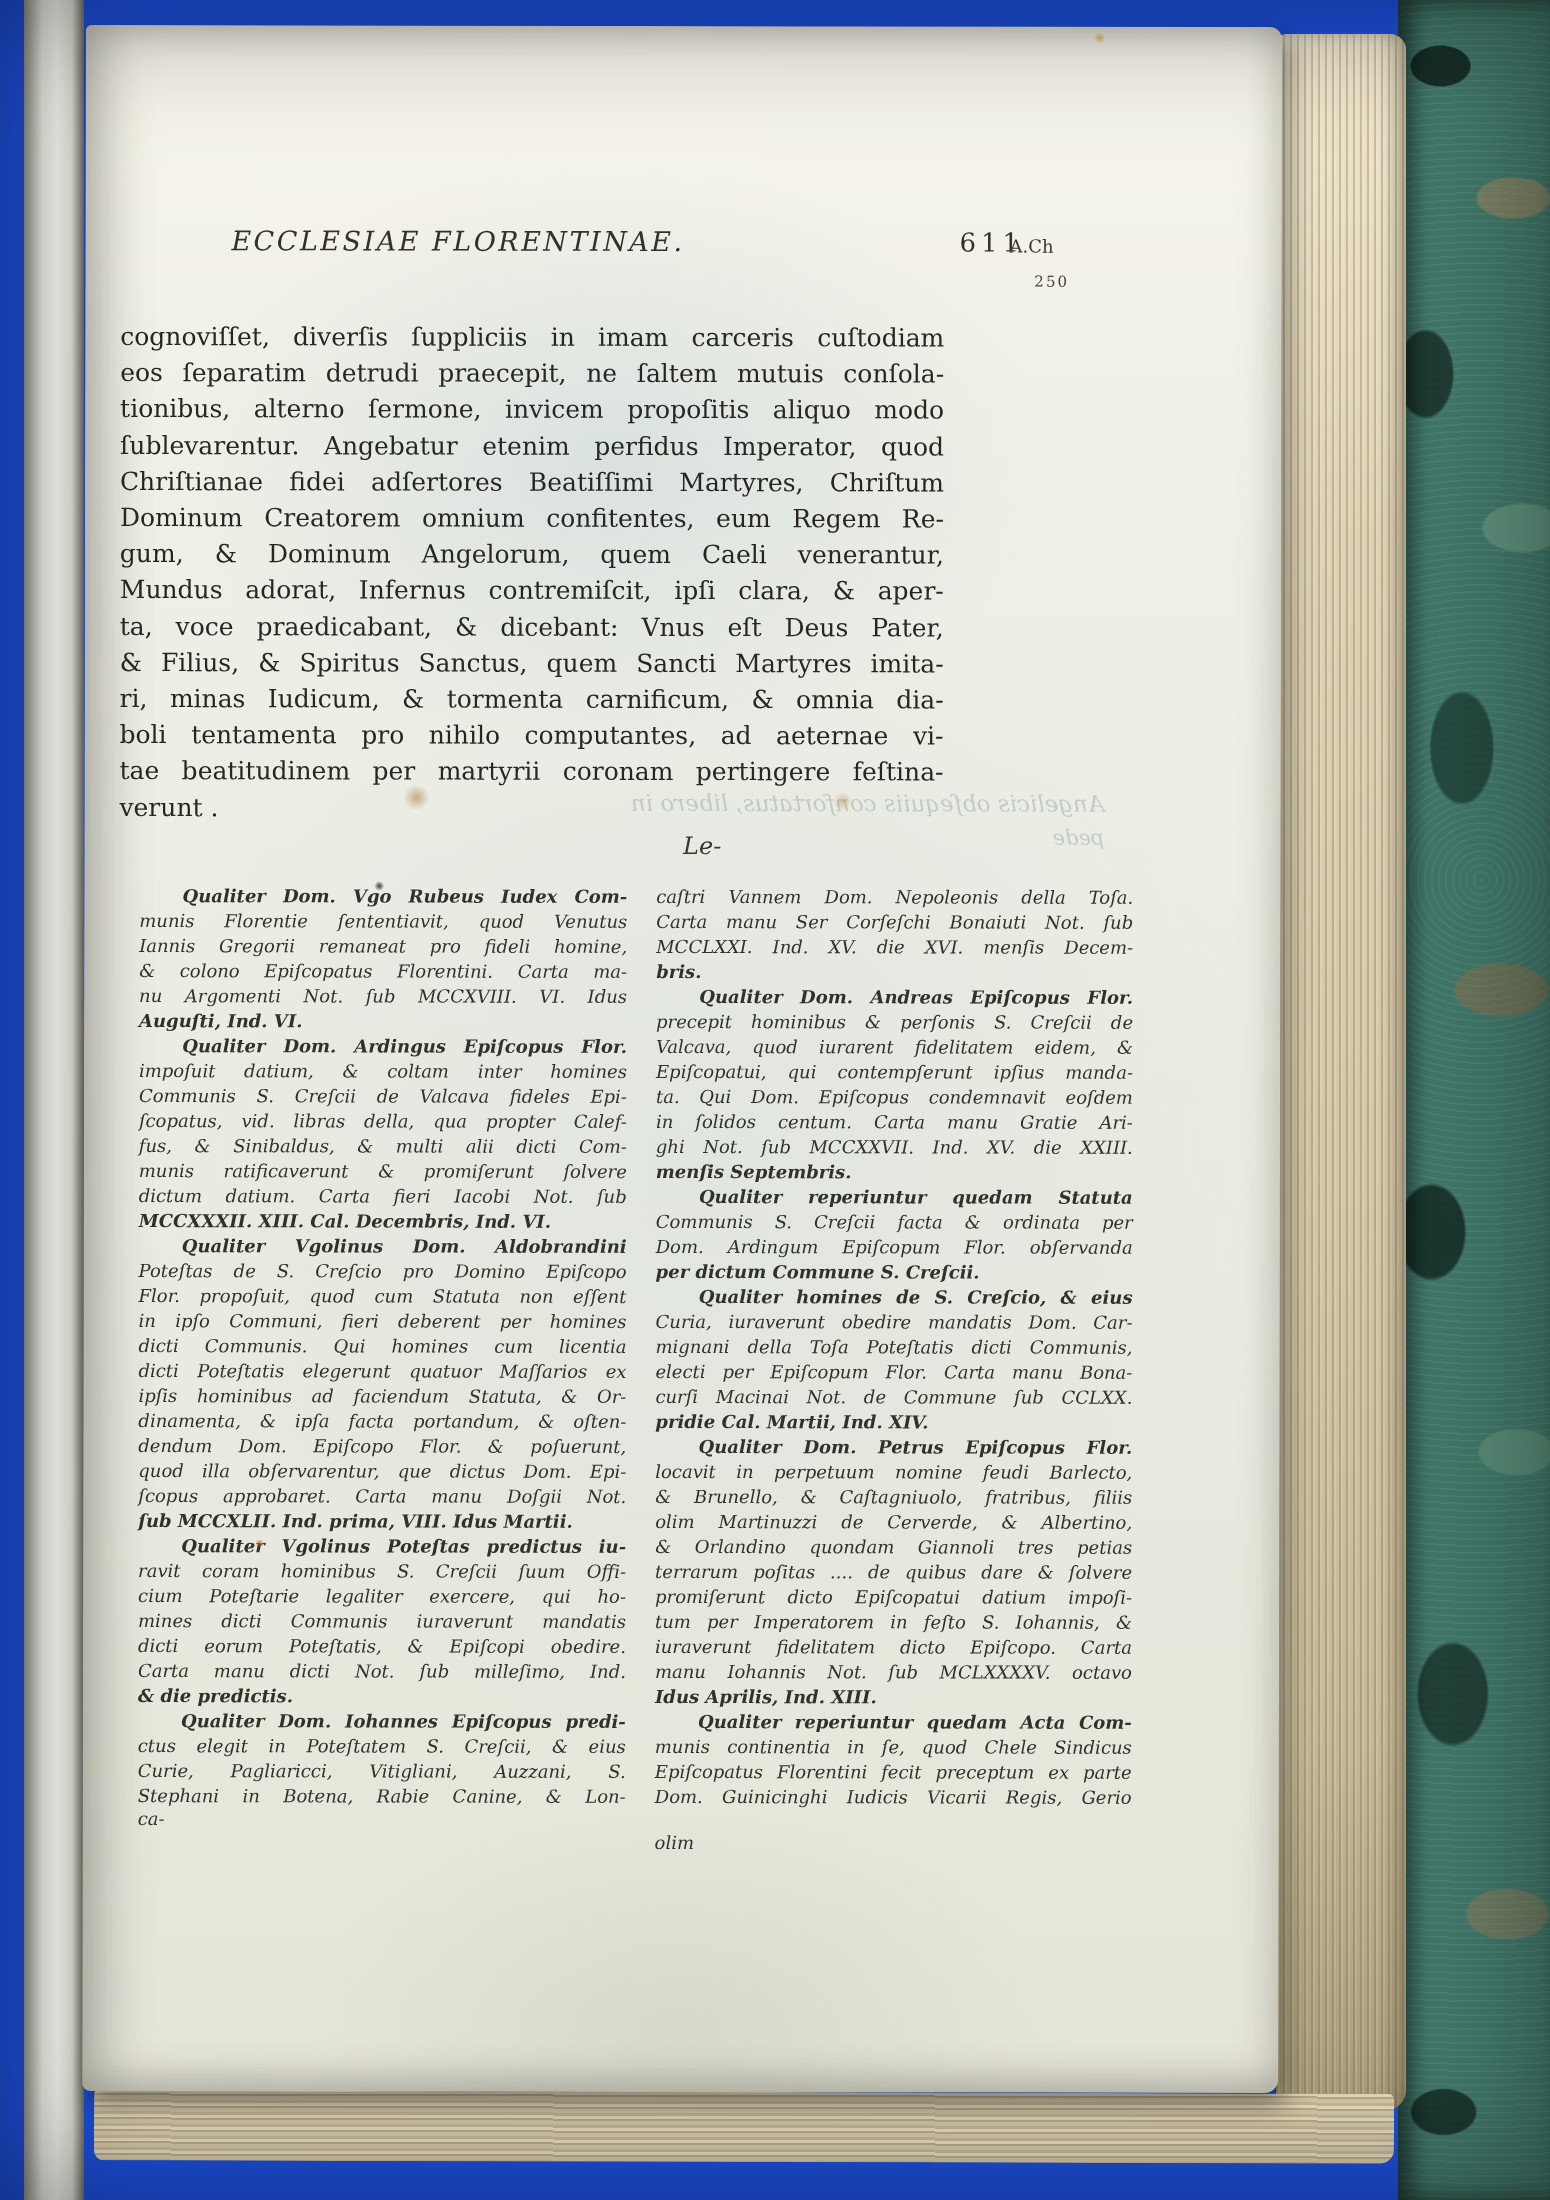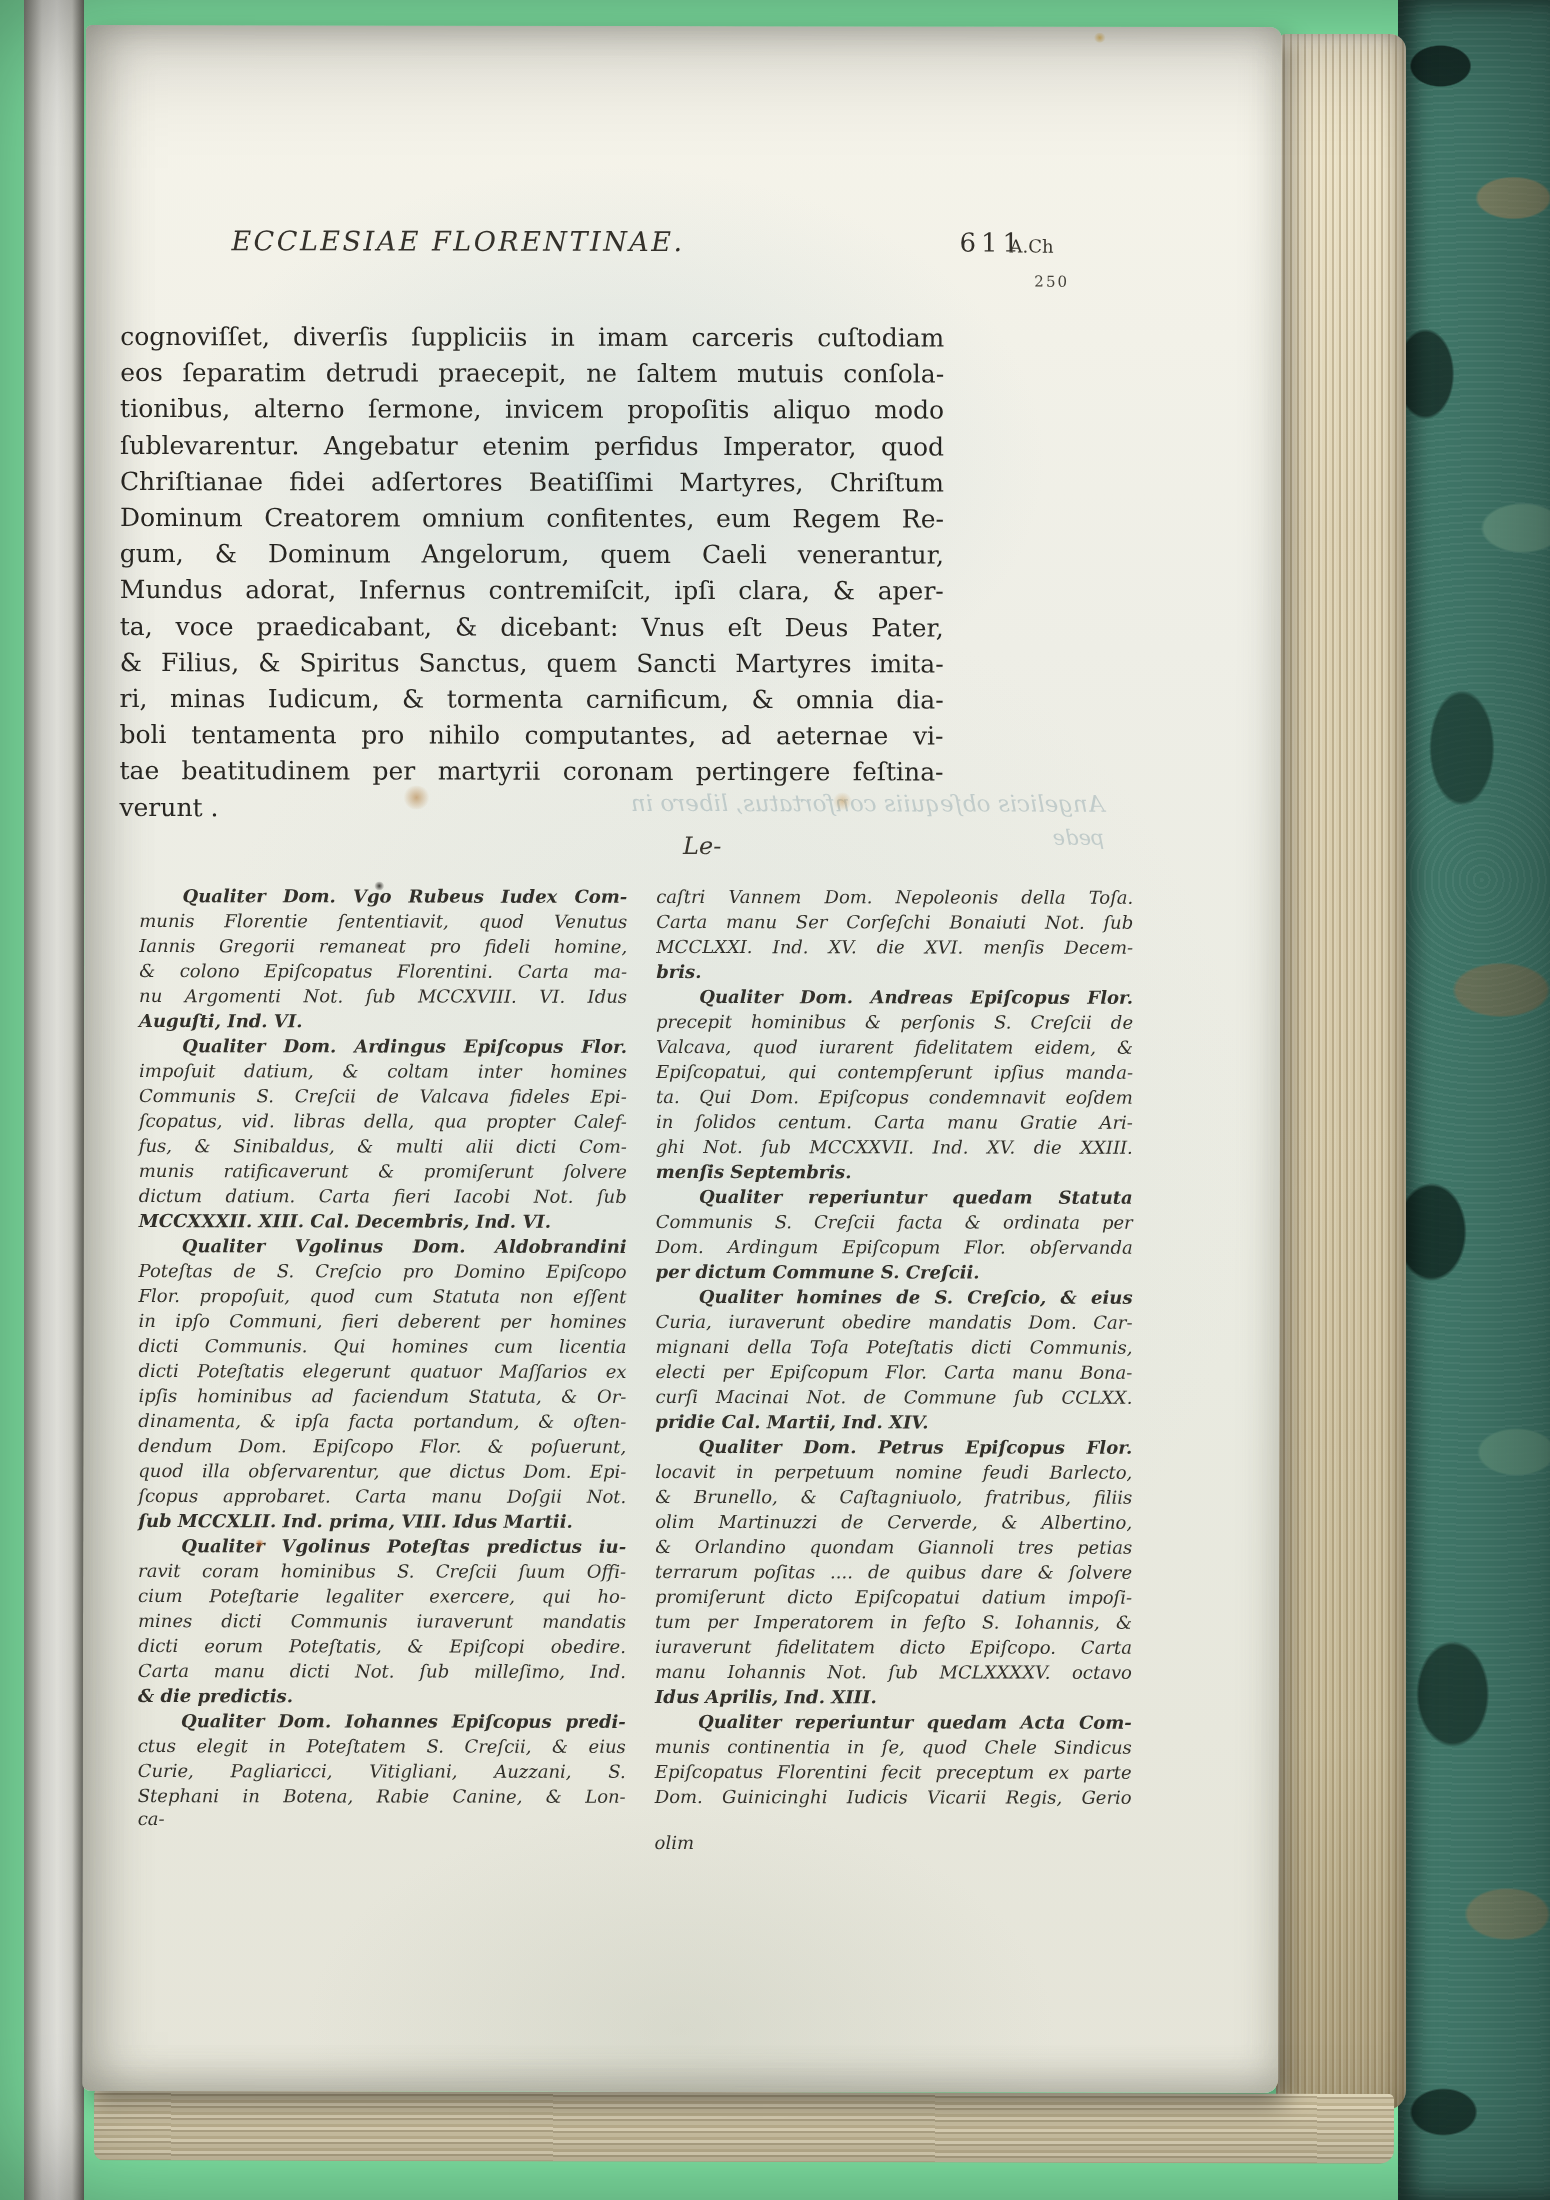--- a/index.html
+++ b/index.html
@@ -1,16 +1,16 @@
 <!DOCTYPE html>
 <html><head>
 <meta charset="utf-8">
 <style>
   html,body{margin:0;padding:0;background:#0b0b0a;}
-  .scene{position:relative;width:1550px;height:2200px;overflow:hidden;background:#86efac;
+  .scene{position:relative;width:1550px;height:2200px;overflow:hidden;background:#1d4ed8;
          font-family:"DejaVu Serif", serif;}
   
   .cover{position:absolute;left:1398px;top:0;width:152px;height:2200px;z-index:1;
     background-color:#41786a;
     background-image:
       radial-gradient(ellipse 50px 34px at 28% 3%, rgba(16,34,30,.85) 0 58%, transparent 62%),
       radial-gradient(ellipse 64px 36px at 76% 9%, rgba(168,137,95,.55) 0 55%, transparent 60%),
       radial-gradient(ellipse 46px 72px at 18% 17%, rgba(22,44,38,.8) 0 58%, transparent 63%),
       radial-gradient(ellipse 70px 42px at 82% 24%, rgba(98,147,126,.9) 0 55%, transparent 60%),
       radial-gradient(ellipse 52px 92px at 42% 34%, rgba(27,58,49,.75) 0 58%, transparent 63%),

